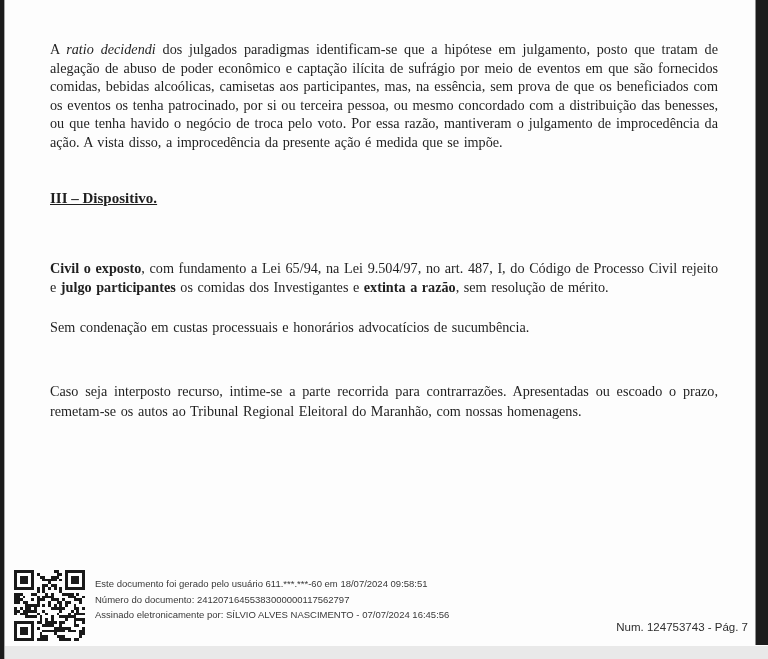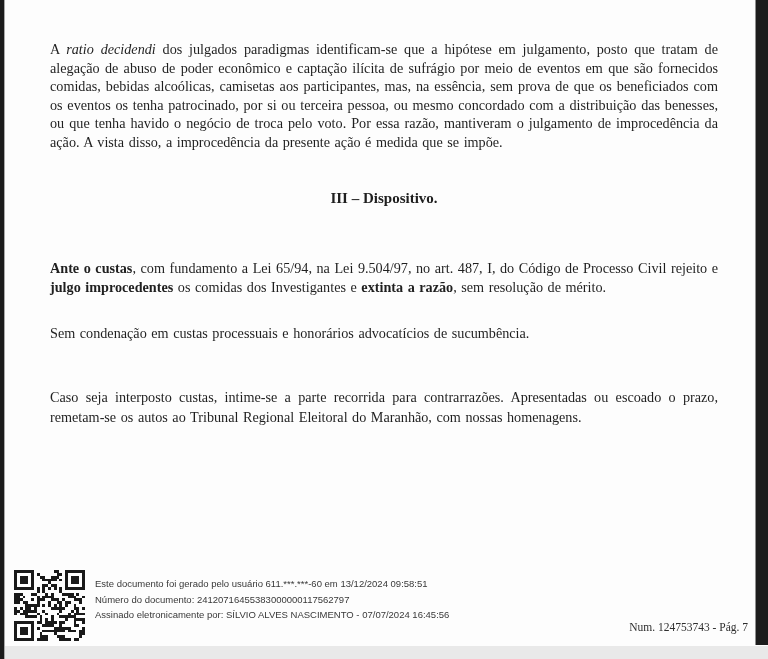--- a/index.html
+++ b/index.html
@@ -43,69 +43,69 @@
   .para {
     font-size: 14.2px;
     line-height: 18.6px;
     text-align: justify;
     margin: 0;
     word-spacing: 1px;
   }
   .para-1 { margin-top: 40px; }
   .doc-heading {
     margin: 37px 0 0 0;
-    text-align: center;
     font-weight: bold;
     font-size: 15px;
     line-height: 18px;
+    text-decoration: underline;
   }
   .para-2 { margin-top: 52px; line-height: 19.5px; }
-  .para-3 { margin-top: 26px; line-height: 19.5px; }
+  .para-3 { margin-top: 20px; line-height: 19.5px; }
   .para-4 { margin-top: 45px; line-height: 19.5px; }
   .italic { font-style: italic; }
   .bold { font-weight: bold; }
 
   .qr {
     position: absolute; left: 14px; top: 570px;
     width: 71px; height: 71px;
   }
   .qr svg { width: 100%; height: 100%; }
   .footer-meta {
     position: absolute; left: 95px; top: 576px;
     width: 560px;
     font-family: "Liberation Sans", sans-serif;
     font-size: 9.5px;
     line-height: 15.5px;
     color: #383838;
   }
   .footer-meta div { white-space: nowrap; }
   .page-number {
     position: absolute; right: 20px; top: 621px;
-    font-family: Liberation Serif, serif;
+    font-family: Liberation Sans, sans-serif;
     font-size: 11.5px;
     color: #2e2e2e;
     white-space: nowrap;
   }
 </style>
 </head>
 <body>
 
 <div class="scan-root">
   <div class="page"></div>
 
   <div class="content">
     <p class="para para-1"><span>A </span><span class="italic">ratio decidendi</span><span> dos julgados paradigmas identificam-se que a hipótese em julgamento, posto que tratam de alegação de abuso de poder econômico e captação ilícita de sufrágio por meio de eventos em que são fornecidos comidas, bebidas alcoólicas, camisetas aos participantes, mas, na essência, sem prova de que os beneficiados com os eventos os tenha patrocinado, por si ou terceira pessoa, ou mesmo concordado com a distribuição das benesses, ou que tenha havido o negócio de troca pelo voto. Por essa razão, mantiveram o julgamento de improcedência da ação. A vista disso, a improcedência da presente ação é medida que se impõe.</span></p>
 
     <p class="doc-heading">III – Dispositivo.</p>
 
-    <p class="para para-2"><span class="bold">Ante o custas</span><span>, com fundamento a Lei 65/94, na Lei 9.504/97, no art. 487, I, do Código de Processo Civil rejeito e </span><span class="bold">julgo improcedentes</span><span> os comidas dos Investigantes e </span><span class="bold">extinta a razão</span><span>, sem resolução de mérito.</span></p>
+    <p class="para para-2"><span class="bold">Civil o exposto</span><span>, com fundamento a Lei 65/94, na Lei 9.504/97, no art. 487, I, do Código de Processo Civil rejeito e </span><span class="bold">julgo participantes</span><span> os comidas dos Investigantes e </span><span class="bold">extinta a razão</span><span>, sem resolução de mérito.</span></p>
 
     <p class="para para-3">Sem condenação em custas processuais e honorários advocatícios de sucumbência.</p>
 
-    <p class="para para-4">Caso seja interposto custas, intime-se a parte recorrida para contrarrazões. Apresentadas ou escoado o prazo, remetam-se os autos ao Tribunal Regional Eleitoral do Maranhão, com nossas homenagens.</p>
+    <p class="para para-4">Caso seja interposto recurso, intime-se a parte recorrida para contrarrazões. Apresentadas ou escoado o prazo, remetam-se os autos ao Tribunal Regional Eleitoral do Maranhão, com nossas homenagens.</p>
   </div>
 
   <div class="qr">
     <svg viewBox="0 0 25 25" shape-rendering="crispEdges" xmlns="http://www.w3.org/2000/svg">
         <rect x="0" y="0" width="25" height="25" fill="#fdfdfd"></rect>
         <rect x="0" y="0" width="1" height="1" fill="#191919"></rect>
         <rect x="1" y="0" width="1" height="1" fill="#191919"></rect>
         <rect x="2" y="0" width="1" height="1" fill="#191919"></rect>
         <rect x="3" y="0" width="1" height="1" fill="#191919"></rect>
         <rect x="4" y="0" width="1" height="1" fill="#191919"></rect>
@@ -404,21 +404,21 @@
         <rect x="16" y="24" width="1" height="1" fill="#191919"></rect>
         <rect x="17" y="24" width="1" height="1" fill="#191919"></rect>
         <rect x="18" y="24" width="1" height="1" fill="#191919"></rect>
         <rect x="19" y="24" width="1" height="1" fill="#191919"></rect>
         <rect x="21" y="24" width="1" height="1" fill="#191919"></rect>
         <rect x="22" y="24" width="1" height="1" fill="#191919"></rect>
       </svg>
   </div>
 
   <div class="footer-meta">
-    <div>Este documento foi gerado pelo usuário 611.***.***-60 em 13/12/2024 09:58:51</div>
+    <div>Este documento foi gerado pelo usuário 611.***.***-60 em 18/07/2024 09:58:51</div>
     <div>Número do documento: 24120716455383000000117562797</div>
     <div>Assinado eletronicamente por: SÍLVIO ALVES NASCIMENTO - 07/07/2024 16:45:56</div>
   </div>
 
   <div class="page-number">Num. 124753743 - Pág. 7</div>
 
   <div class="edge-left"></div>
   <div class="edge-right"></div>
   <div class="bottom-strip"></div>
 </div>

